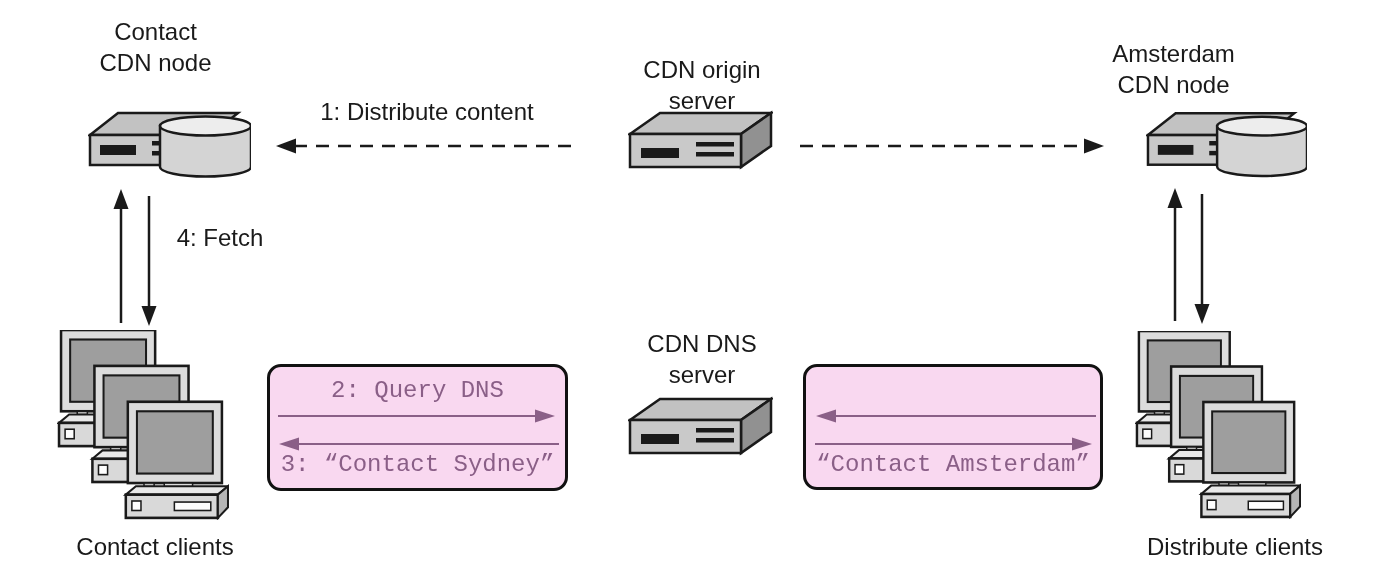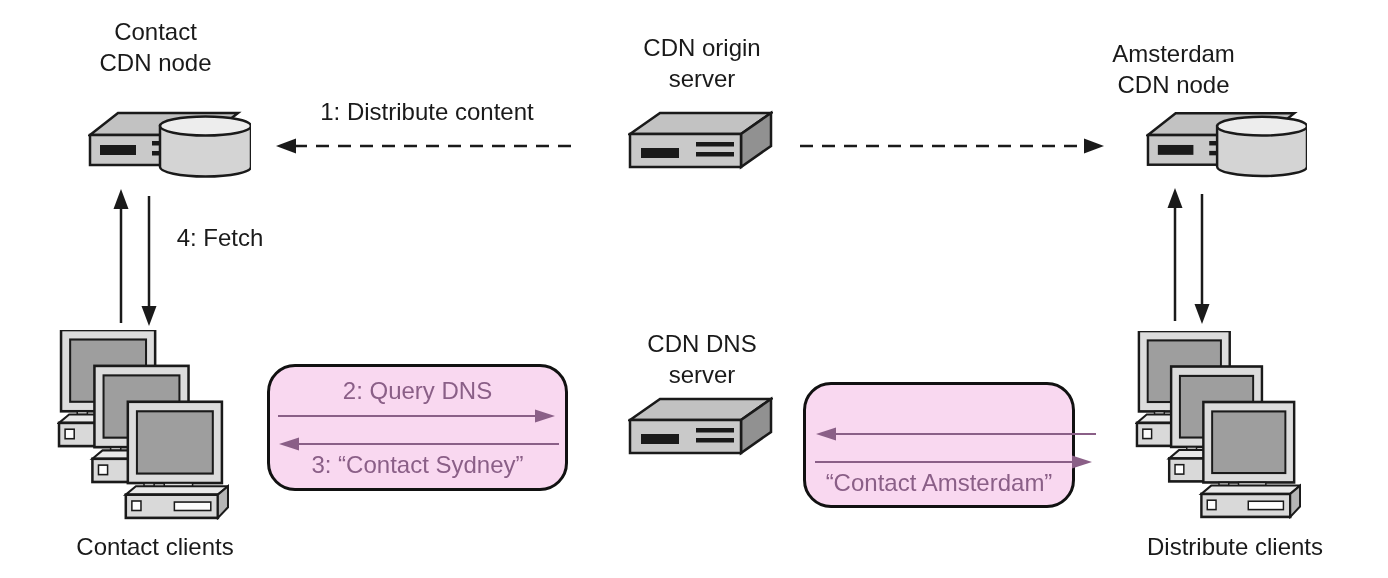--- a/index.html
+++ b/index.html
@@ -9,21 +9,22 @@
     font-family:"Liberation Sans", sans-serif; color:#1a1a1a; overflow:hidden;
   }
   .layer { position:absolute; left:0; top:0; }
   .lbl {
     position:absolute; font-size:24px; line-height:31px; text-align:center;
     color:#1a1a1a; white-space:nowrap;
   }
   .icon { position:absolute; }
   .pinkbox {
     position:absolute; background:#f9d8f0; border:3px solid #111111;
-    border-radius:28px;
+    border-radius:14px;
+    font-family:Liberation Mono, monospace;
   }
   .pinkbox .ptext {
     position:absolute; left:0; right:0; text-align:center;
     font-size:24px; color:#8a5f87; white-space:nowrap;
   }
   .pinkbox svg { position:absolute; }
 </style>
 </head>
 <body>
 
@@ -58,21 +59,21 @@
       <line x1="1202" y1="194" x2="1202" y2="306" stroke="#1a1a1a" stroke-width="2.5"></line>
       <polygon points="1202,324 1194.5,304 1209.5,304" fill="#1a1a1a"></polygon>
     </g>
   </svg>
 
   <div class="lbl" style="left:58px; top:16px; width:195px;">
     <div>Contact</div>
     <div>CDN node</div>
   </div>
 
-  <div class="lbl" style="left:612px; top:32px; width:180px;">
+  <div class="lbl" style="left:612px; top:54px; width:180px;">
     <div>CDN origin</div>
     <div>server</div>
   </div>
 
   <div class="lbl" style="left:1076px; top:38px; width:195px;">
     <div>Amsterdam</div>
     <div>CDN node</div>
   </div>
 
   <div class="lbl" style="left:612px; top:328px; width:180px;">
@@ -212,21 +213,21 @@
         <polygon points="283,8 263,1.5 263,14.5" fill="#8a5f87"></polygon>
       </g>
       <g>
         <polygon points="7,36 27,29.5 27,42.5" fill="#8a5f87"></polygon>
         <line x1="24" y1="36" x2="287" y2="36" stroke="#8a5f87" stroke-width="2.2"></line>
       </g>
     </svg>
     <div class="ptext" style="top:84px;">3: “Contact Sydney”</div>
   </div>
 
-  <div class="pinkbox" style="left:803px; top:364px; width:272px; height:126px;margin-top:18px;">
+  <div class="pinkbox" style="left:803px; top:364px; width:300px; height:126px;">
     <svg width="293" height="48" style="left:3px; top:41px;">
       <g>
         <polygon points="7,8 27,1.5 27,14.5" fill="#8a5f87"></polygon>
         <line x1="24" y1="8" x2="287" y2="8" stroke="#8a5f87" stroke-width="2.2"></line>
       </g>
       <g>
         <line x1="6" y1="36" x2="266" y2="36" stroke="#8a5f87" stroke-width="2.2"></line>
         <polygon points="283,36 263,29.5 263,42.5" fill="#8a5f87"></polygon>
       </g>
     </svg>

